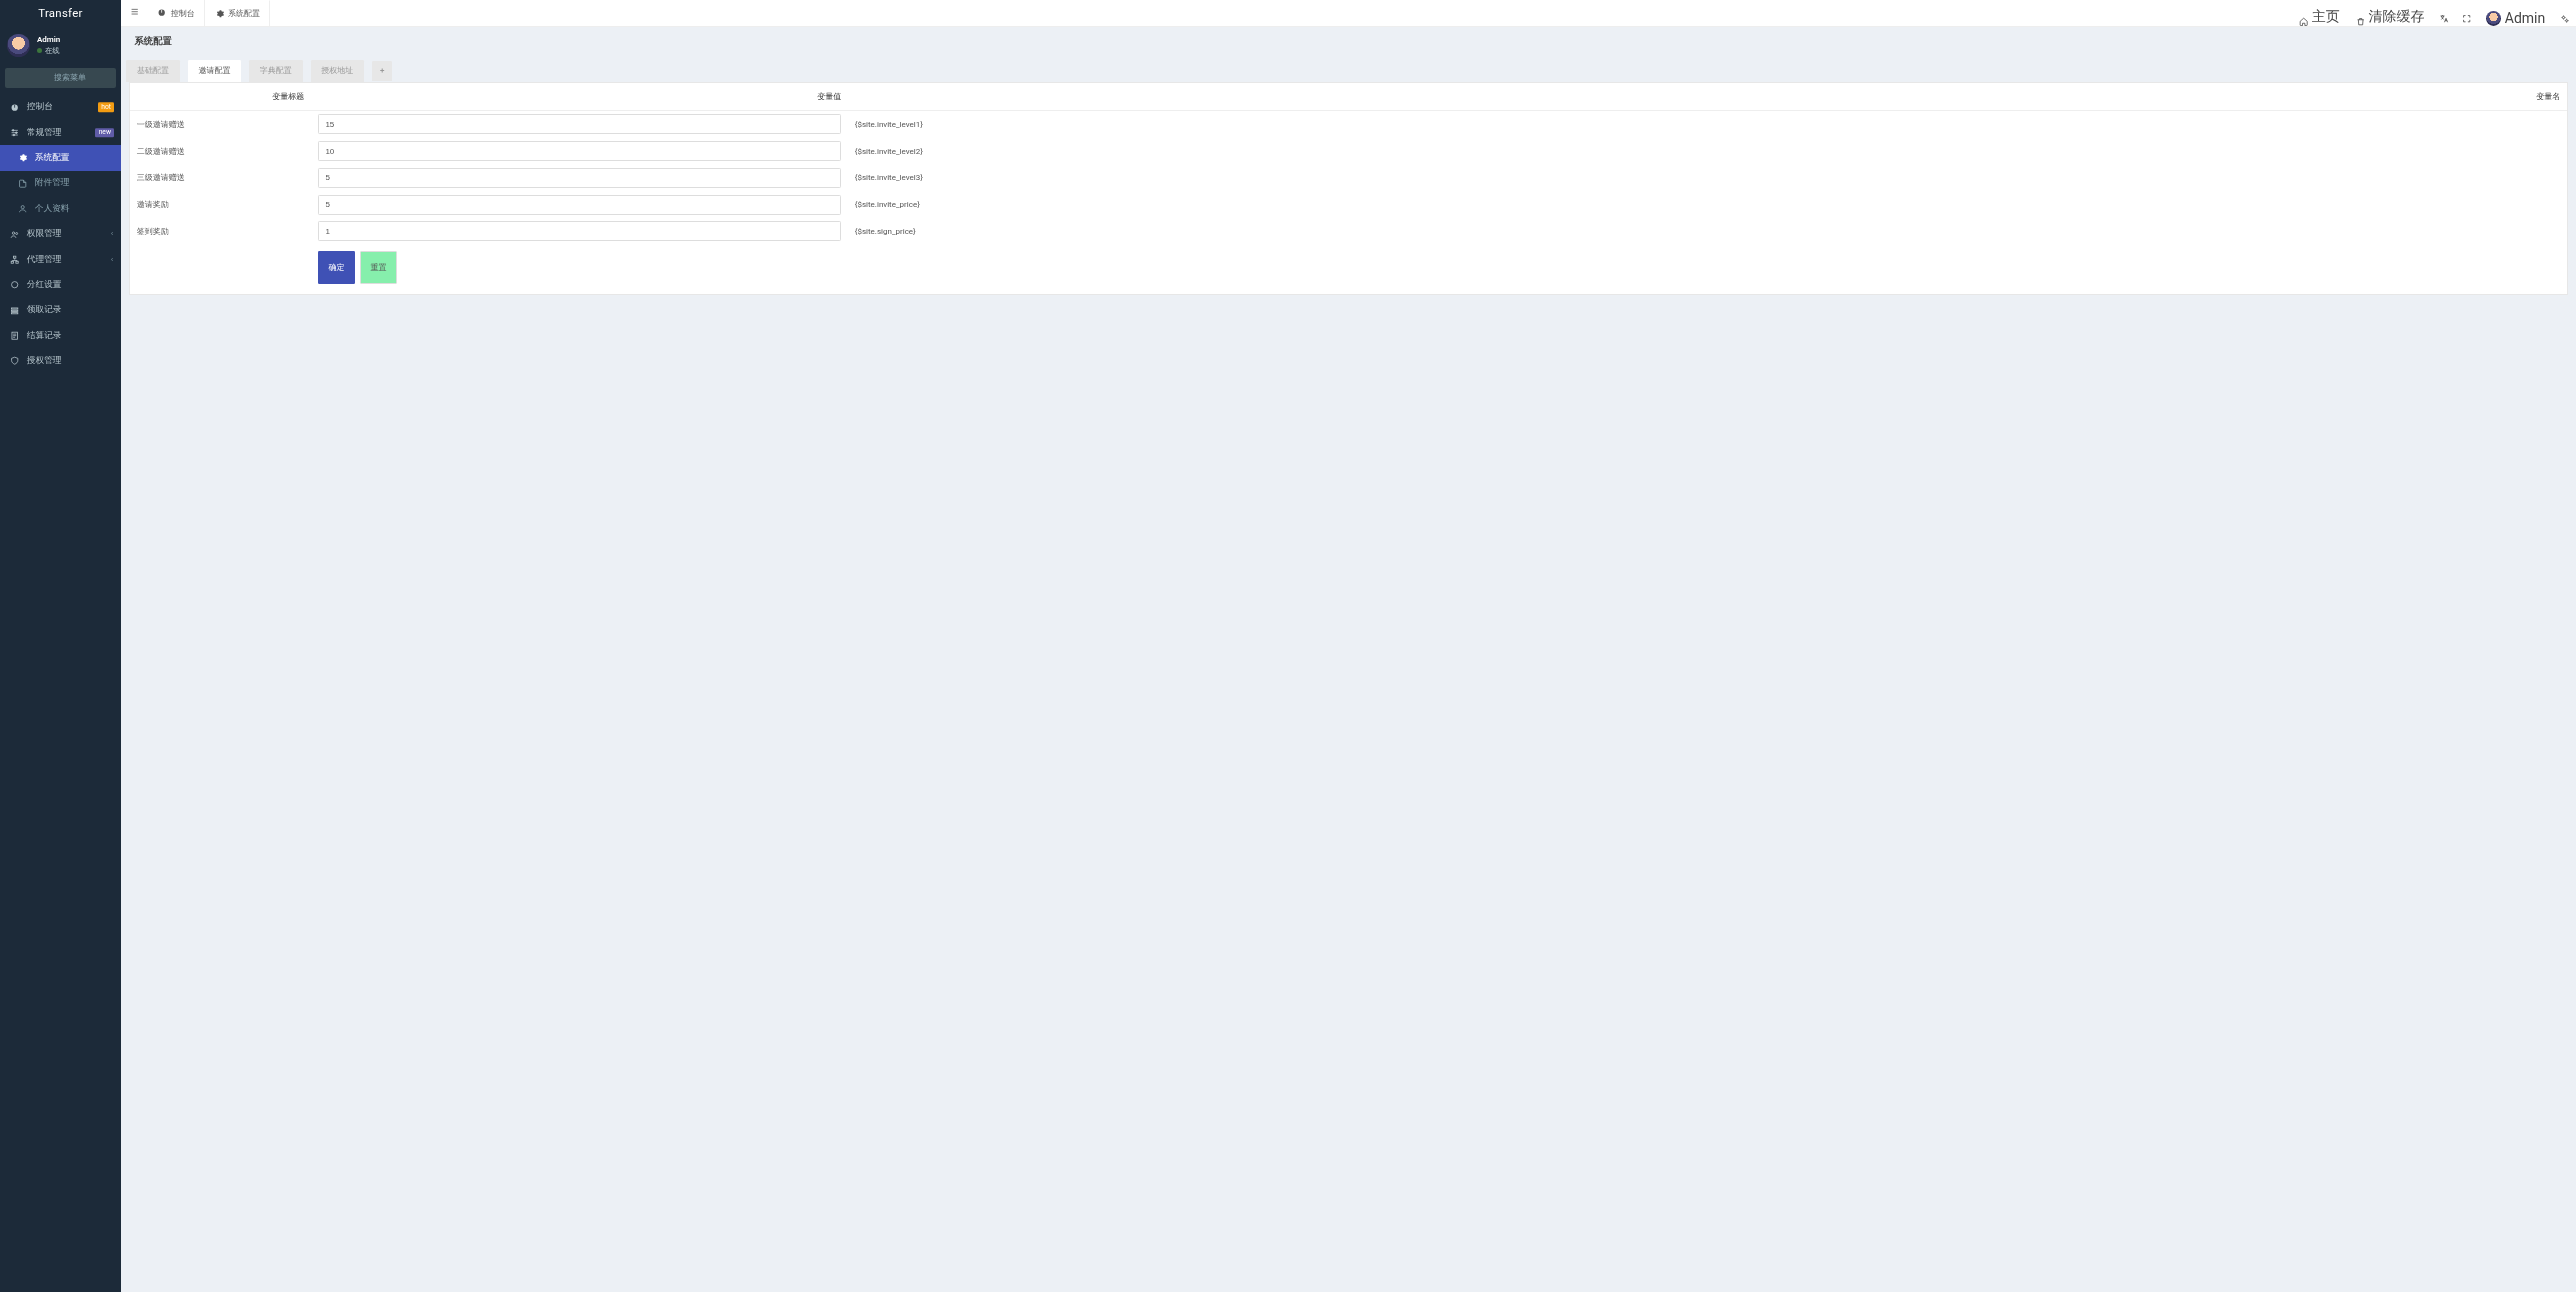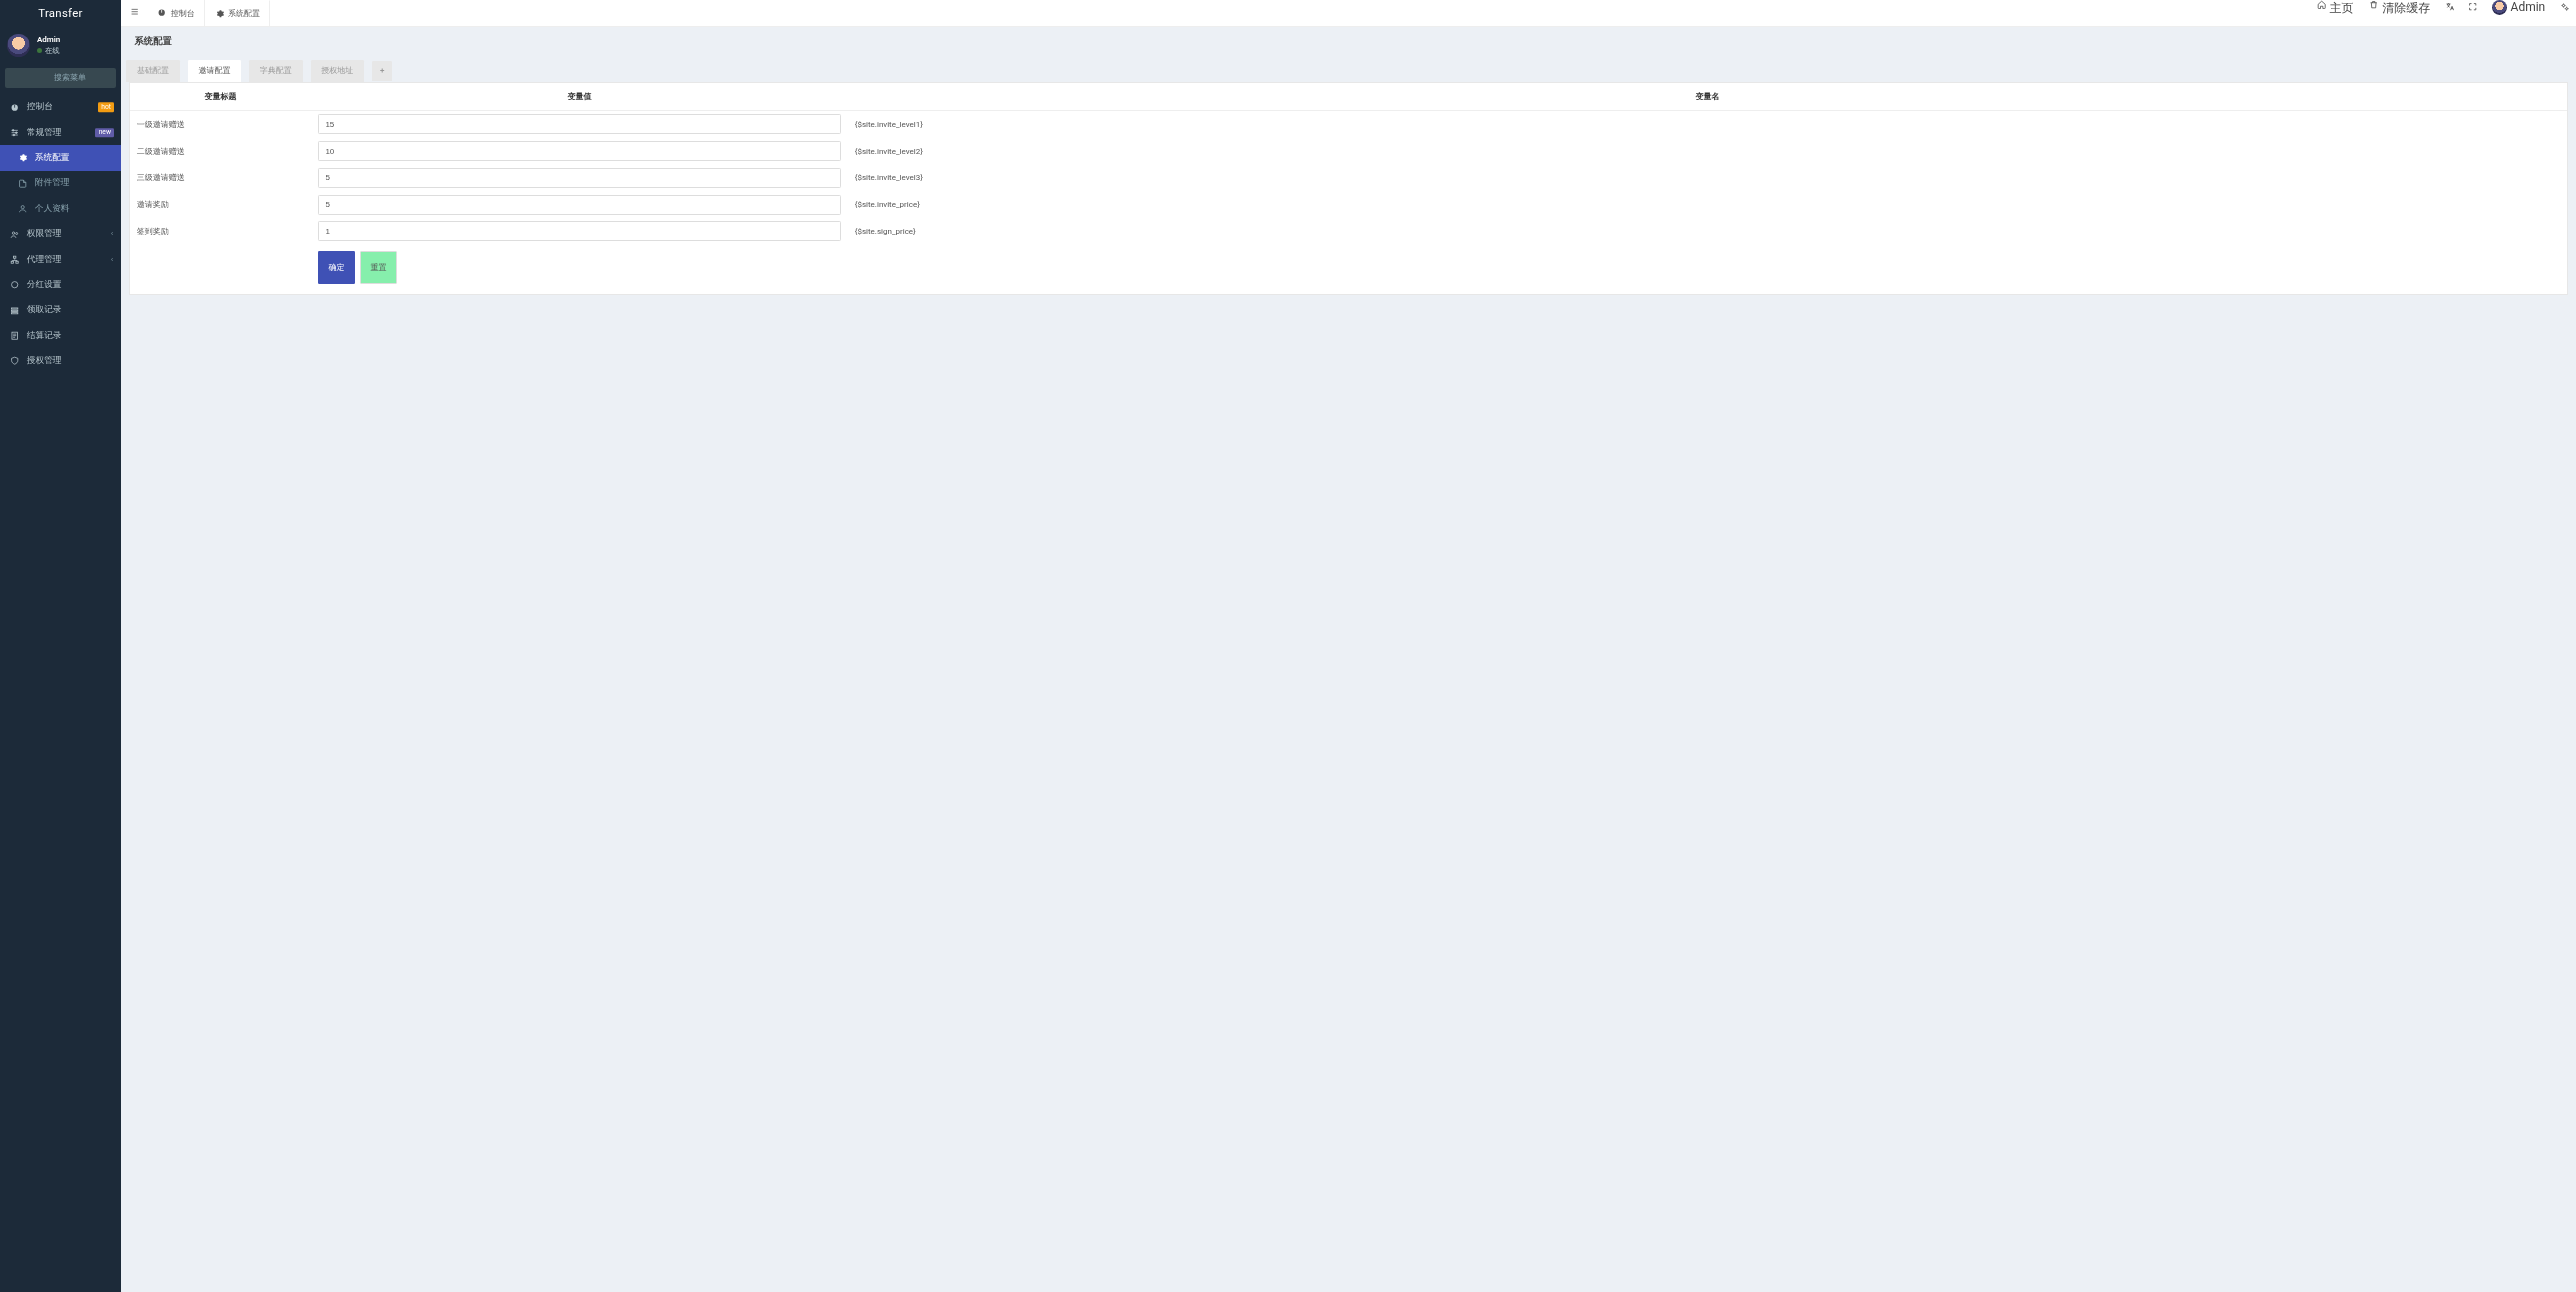--- a/index.html
+++ b/index.html
@@ -80,21 +80,21 @@
   .tabs { display: flex; align-items: stretch; }
   .tab {
     display: flex; align-items: center; padding: 0 9.4px; font-size: 8px;
     color: #555; cursor: pointer; border-right: 0.7px solid #eee;
   }
   .tab.active { background: #fff; border-top: 1.3px solid transparent; }
   .tab .ti { margin-right: 4px; display: inline-flex; }
 
   .topbar-right { margin-left: auto; display: flex; align-items: stretch; }
   .tbr-item {
-    display: flex; align-items: flex-start; padding: 0 8px; font-size: 12px;
+    display: flex; align-items: flex-end; padding: 0 8px; font-size: 14px;
     color: #444; cursor: pointer;
   }
   .tbr-item .ti { margin-right: 3.4px; display: inline-flex; }
   .tbr-icon-only { padding: 0 6.7px; }
   .tbr-avatar {
     width: 14.8px; height: 14.8px; border-radius: 50%;
     background: radial-gradient(circle at 50% 40%, #f8cba6 0 35%, #4a4a7d 36% 60%, #2e2e54 61% 100%);
     margin-right: 4px;
   }
 
@@ -124,21 +124,21 @@
   }
   .ptab.active { background: #fff; color: #555; }
   .ptab.add { padding: 5.4px 8px; font-weight: 600; }
 
   .panel-body { padding: 0; background: #fff; }
 
   table.cfg {
     width: 100%; border-collapse: collapse; font-size: 8px;
   }
   table.cfg th {
-    text-align: center; font-weight: 700; color: #333;
+    text-align: right; font-weight: 400; color: #333;
     padding: 8px 6.7px; border-bottom: 0.7px solid #eee;
   }
   table.cfg td {
     padding: 3.4px 6.7px; vertical-align: middle;
   }
   table.cfg tr.row td { border-top: 0; }
   .col-label { width: 181px; color: #555; }
   .col-value { width: 537px; }
   .col-var   { color: #555; margin-top: 36px; }
   .cfg-input {

